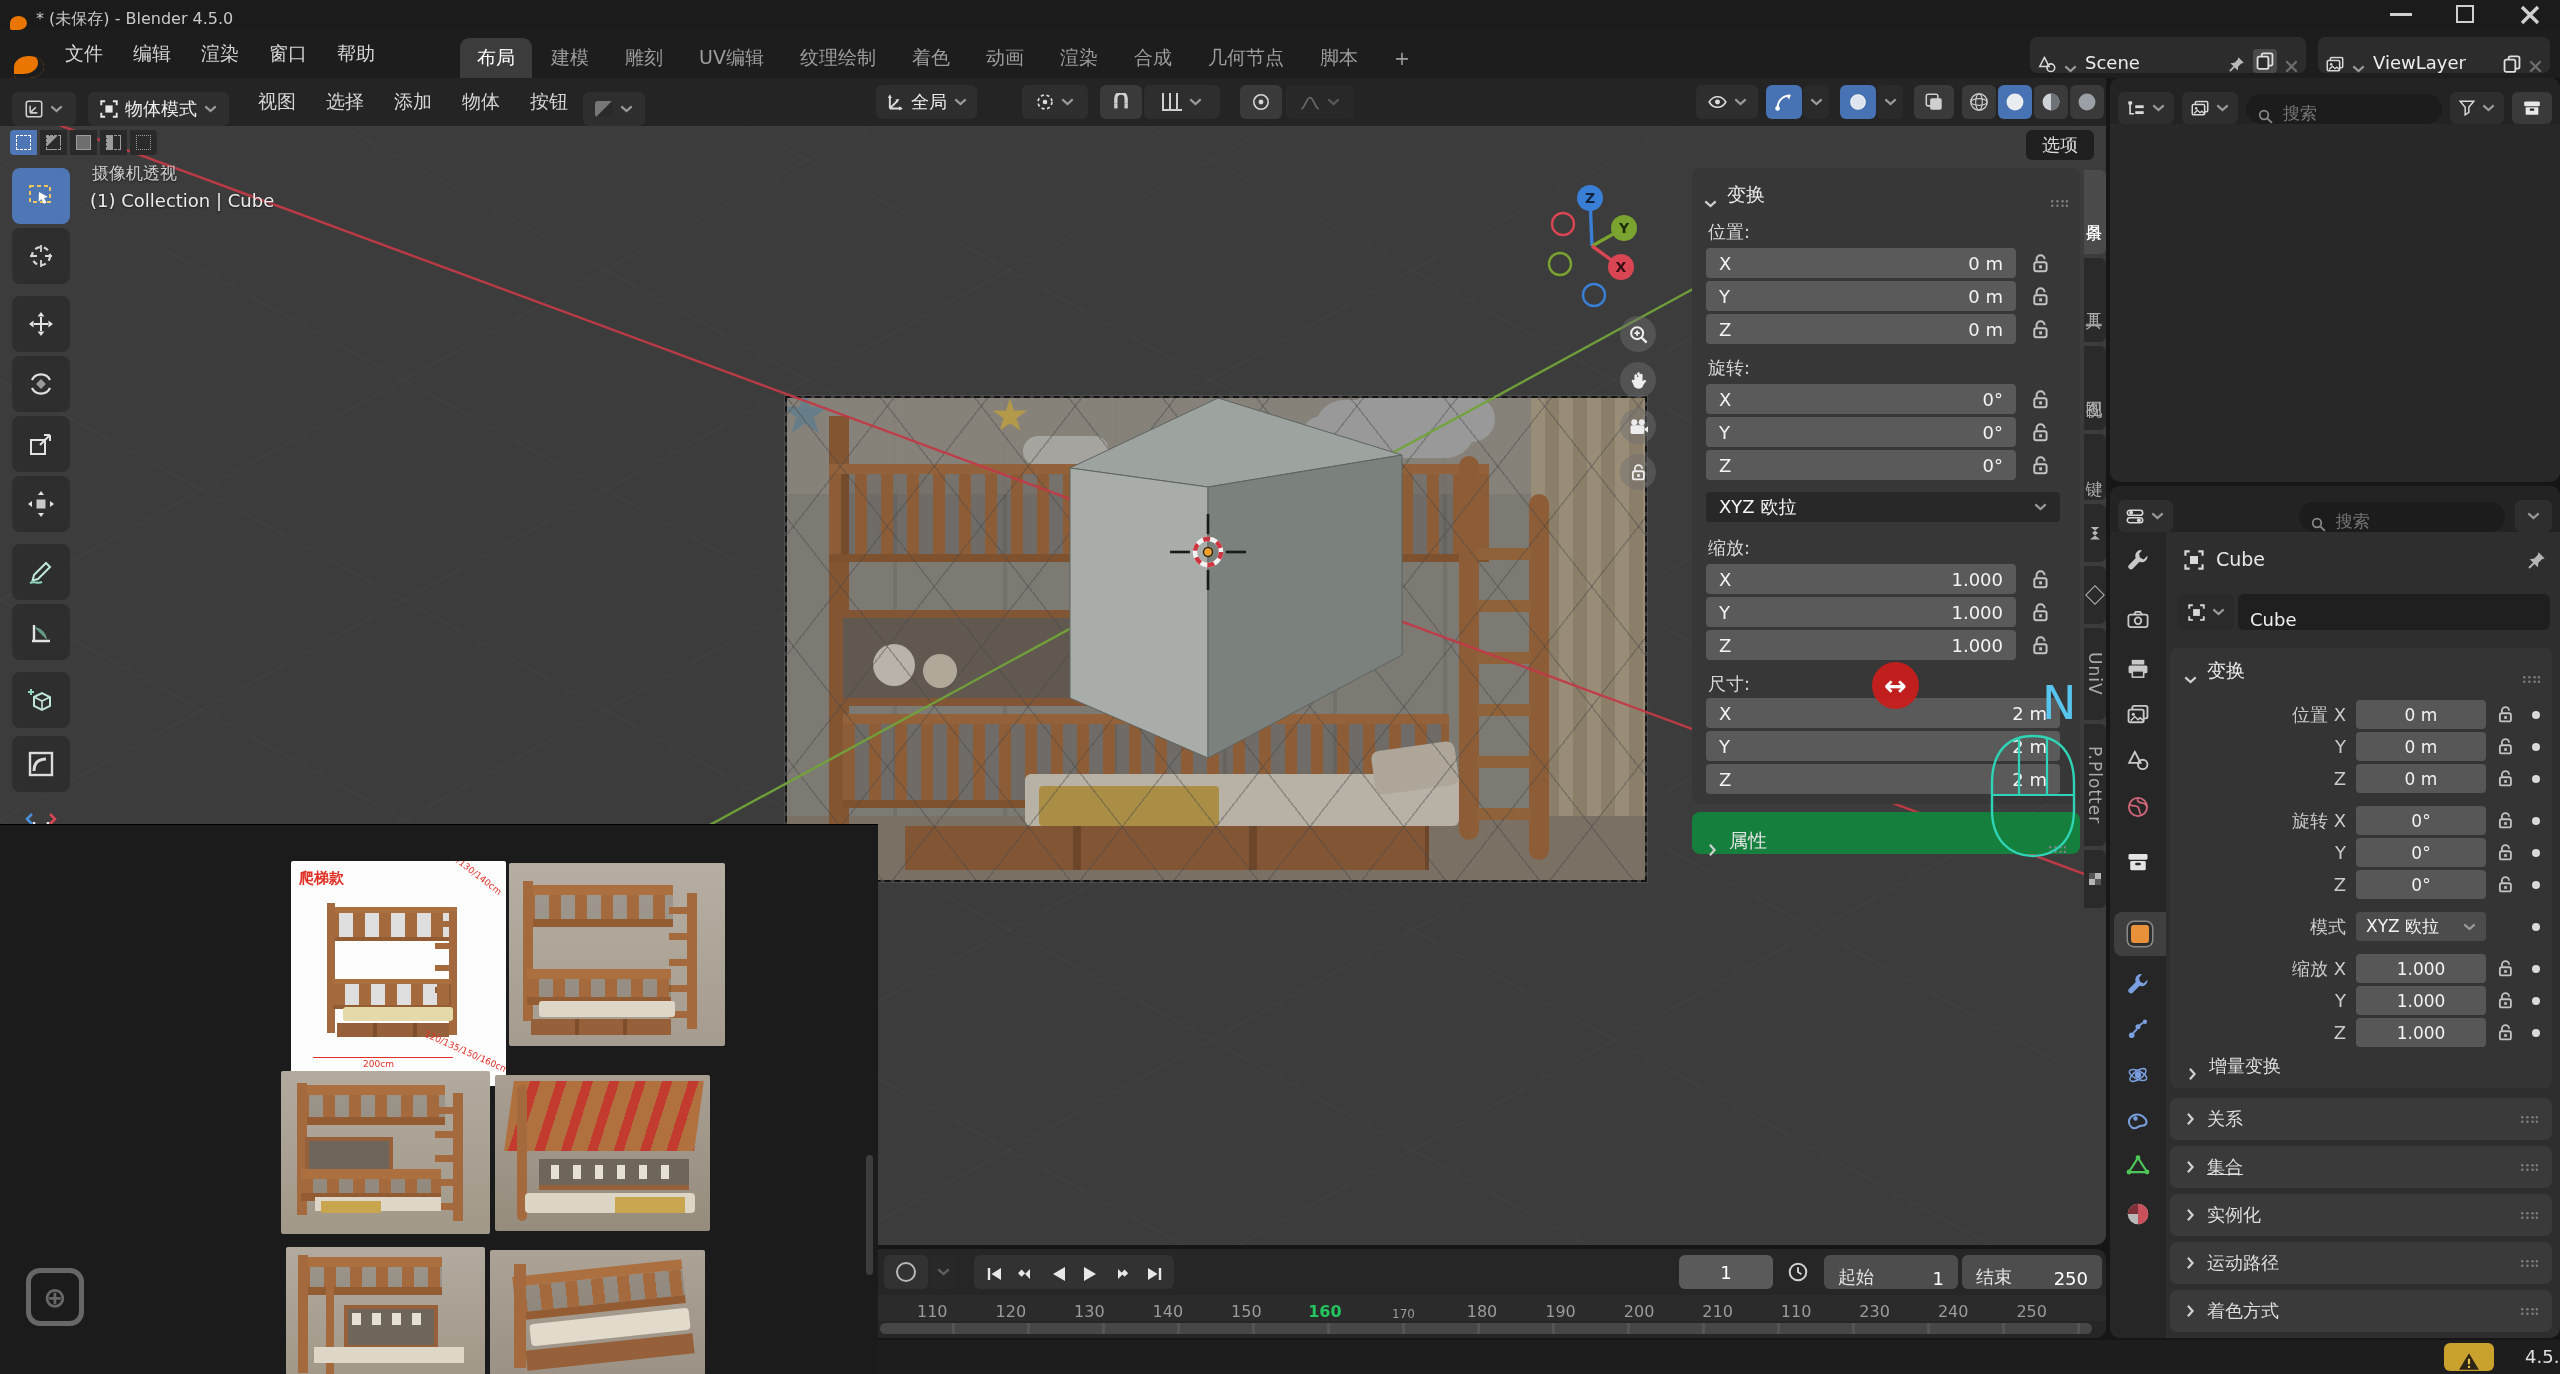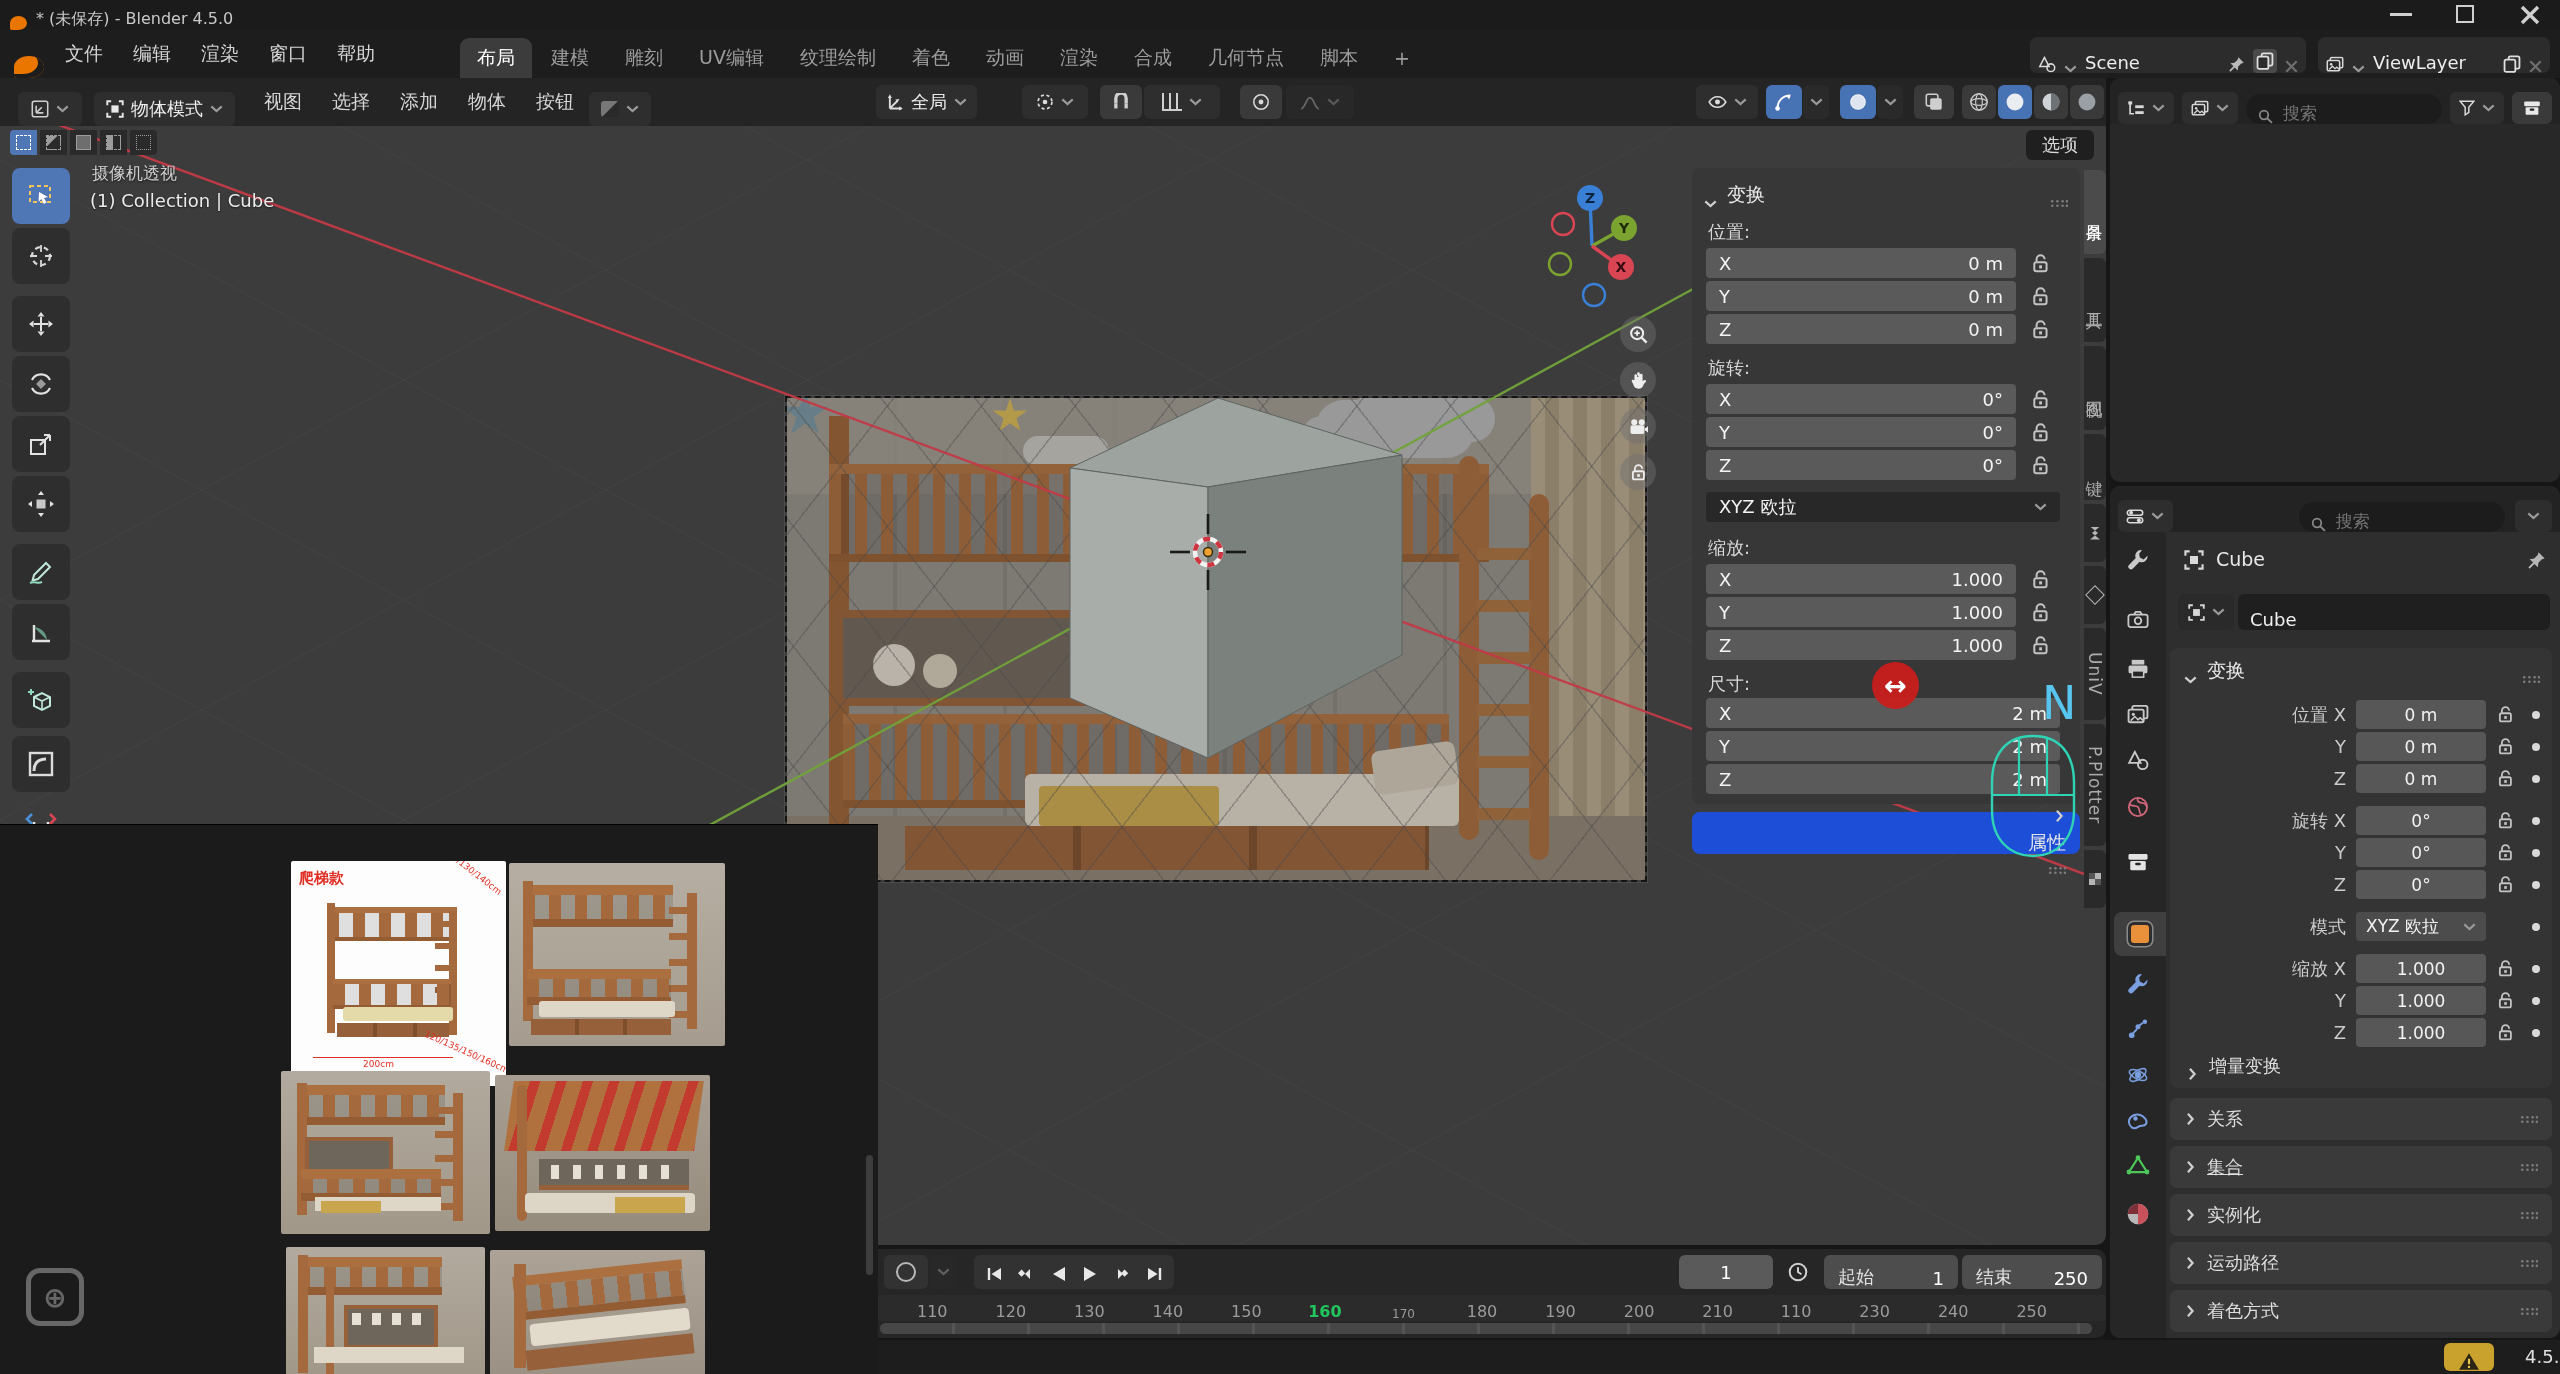--- a/index.html
+++ b/index.html
@@ -333,21 +333,21 @@
           <use href="#i-dup"></use>
         </svg>
       <svg class="ic" width="13" height="13" viewBox="0 0 10 10" style="color:#6f6f6f;">
           <use href="#i-x"></use>
         </svg>
     </div>
   </div>
 
   <div class="abs" style="left:0;top:78px;width:2106px;height:1167px;background:#3c3c3c;border-radius:0 0 10px 10px;overflow:hidden;">
 
-    <div class="abs row" style="left:0;top:0;width:2106px;height:48px;background:#242424;padding-left:6px;">
+    <div class="abs row" style="left:0;top:0;width:2106px;height:48px;background:#242424;">
       <div class="hbtn" style="margin-left:12px;width:64px;height:34px;">
         <svg class="ic" width="18" height="18" viewBox="0 0 14 14">
             <use href="#i-editor3d"></use>
           </svg>
         <svg class="ic chev" width="12" height="8" viewBox="0 0 10 6">
             <use href="#i-chev"></use>
           </svg>
       </div>
       <div class="hbtn" style="margin-left:12px;height:34px;padding:0 12px;">
         <svg class="ic" width="18" height="18" viewBox="0 0 14 14" style="color:#e8e8e8;">
@@ -770,21 +770,21 @@
         </div>
       <div class="nrow wide" style="top:563px;">
           <span>Y</span>
           <span class="val">2 m</span>
         </div>
       <div class="nrow wide" style="top:596px;">
           <span>Z</span>
           <span class="val">2 m</span>
         </div>
     </div>
-    <div class="abs row" style="left:1692px;top:734px;width:388px;height:42px;background:#1d4ed8;border-radius:8px;padding:0 14px;box-sizing:border-box;gap:10px;flex-direction:column;">
+    <div class="abs row" style="left:1692px;top:734px;width:388px;height:42px;background:#15803d;border-radius:8px;padding:0 14px;box-sizing:border-box;gap:10px;">
       <svg class="ic chev" width="13" height="8" viewBox="0 0 10 6" style="transform:rotate(-90deg);color:#cfcfcf;">
           <use href="#i-chev"></use>
         </svg>
       <span style="font-size:19px;color:#e4e4e4;">属性</span>
       <svg class="ic" width="18" height="9" viewBox="0 0 16 8" style="margin-left:auto;color:#7e7e7e;">
           <use href="#i-grip"></use>
         </svg>
     </div>
 
     <div class="abs" style="left:2084px;top:92px;width:22px;display:flex;flex-direction:column;gap:4px;">

